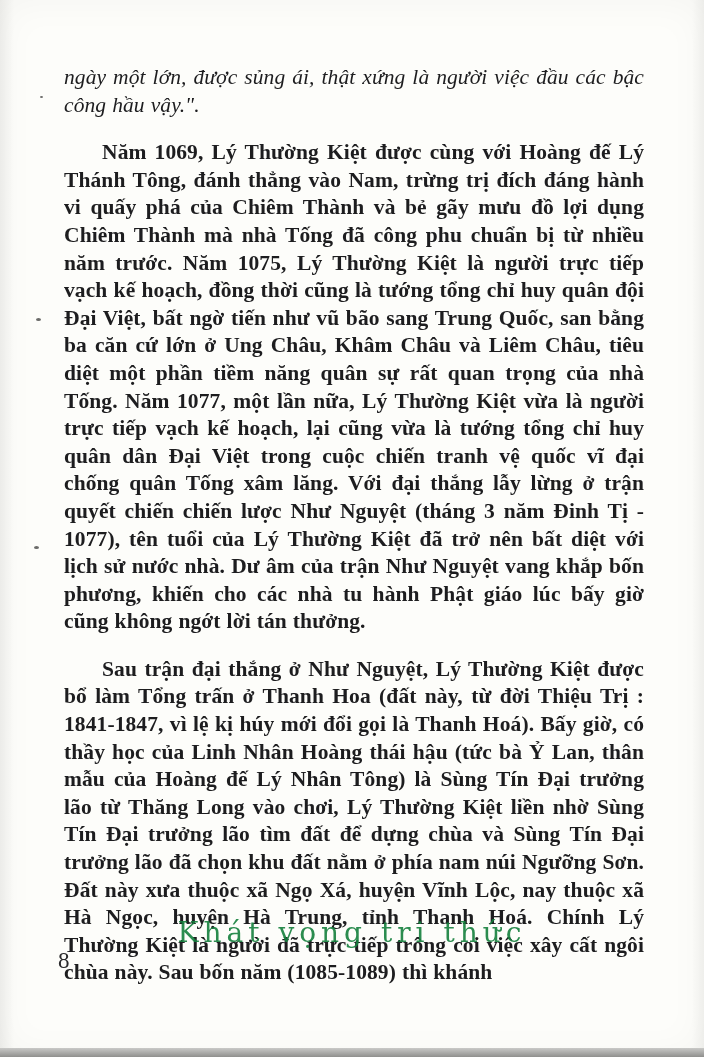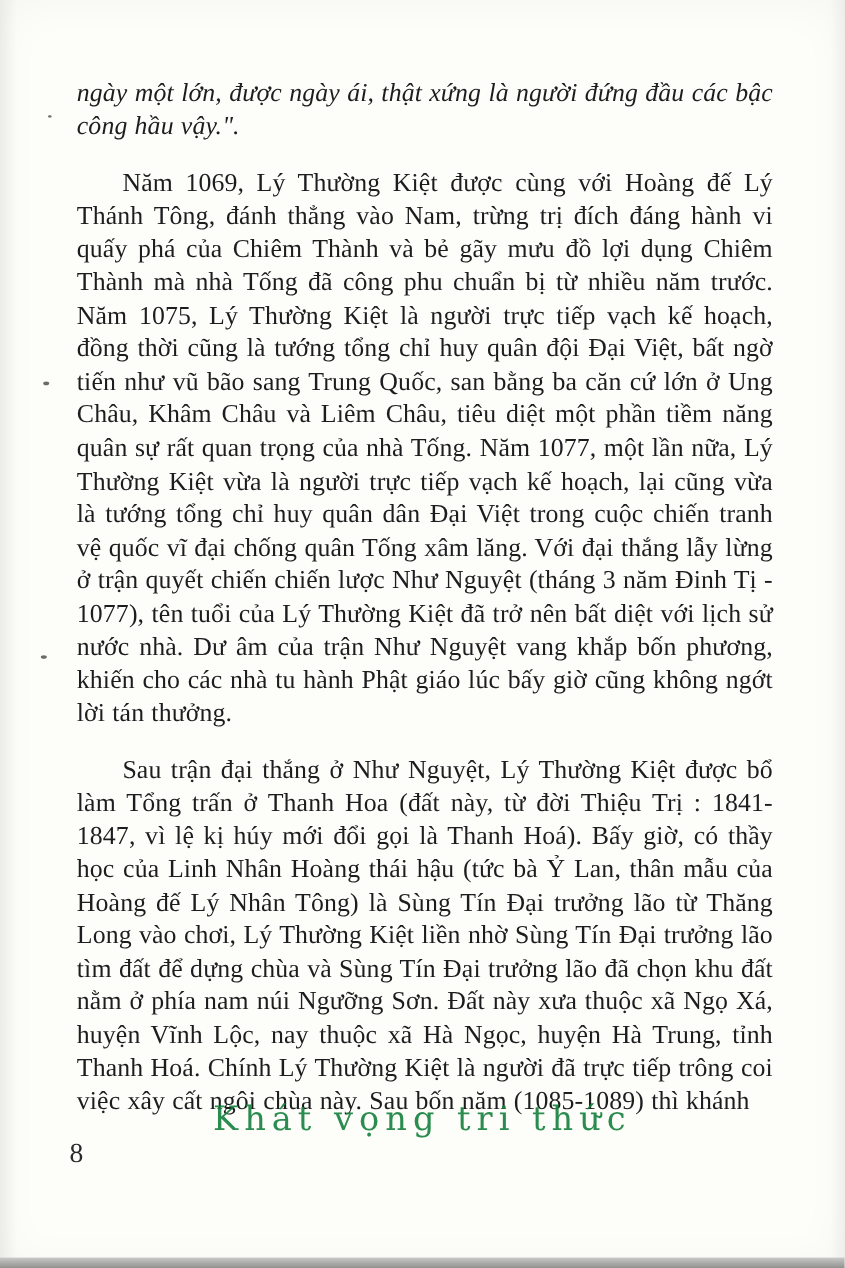--- a/index.html
+++ b/index.html
@@ -31,20 +31,21 @@
     letter-spacing: 0.1px;
     word-spacing: 0.5px;
   }
   .para.quote {
     font-style: italic;
     margin-bottom: 17px;
   }
   .para.body {
     text-indent: 38px;
     margin-top: 20px;
+    font-weight: bold;
   }
   .page-number {
     position: absolute;
     left: 58px;
     top: 948px;
     font-size: 23px;
     color: #2a2a2c;
     font-family: "Liberation Serif", serif;
   }
   .watermark {
@@ -109,21 +110,21 @@
 </style>
 </head>
 <body>
 
 <div class="page">
 
   <div class="left-edge-shade"></div>
   <div class="right-edge-shade"></div>
 
   <div class="content">
-    <p class="para quote">ngày một lớn, được ngày ái, thật xứng là người đứng đầu các bậc công hầu vậy.".</p>
+    <p class="para quote">ngày một lớn, được sủng ái, thật xứng là người việc đầu các bậc công hầu vậy.".</p>
     <p class="para body">Năm 1069, Lý Thường Kiệt được cùng với Hoàng đế Lý Thánh Tông, đánh thẳng vào Nam, trừng trị đích đáng hành vi quấy phá của Chiêm Thành và bẻ gãy mưu đồ lợi dụng Chiêm Thành mà nhà Tống đã công phu chuẩn bị từ nhiều năm trước. Năm 1075, Lý Thường Kiệt là người trực tiếp vạch kế hoạch, đồng thời cũng là tướng tổng chỉ huy quân đội Đại Việt, bất ngờ tiến như vũ bão sang Trung Quốc, san bằng ba căn cứ lớn ở Ung Châu, Khâm Châu và Liêm Châu, tiêu diệt một phần tiềm năng quân sự rất quan trọng của nhà Tống. Năm 1077, một lần nữa, Lý Thường Kiệt vừa là người trực tiếp vạch kế hoạch, lại cũng vừa là tướng tổng chỉ huy quân dân Đại Việt trong cuộc chiến tranh vệ quốc vĩ đại chống quân Tống xâm lăng. Với đại thắng lẫy lừng ở trận quyết chiến chiến lược Như Nguyệt (tháng 3 năm Đinh Tị - 1077), tên tuổi của Lý Thường Kiệt đã trở nên bất diệt với lịch sử nước nhà. Dư âm của trận Như Nguyệt vang khắp bốn phương, khiến cho các nhà tu hành Phật giáo lúc bấy giờ cũng không ngớt lời tán thưởng.</p>
     <p class="para body">Sau trận đại thắng ở Như Nguyệt, Lý Thường Kiệt được bổ làm Tổng trấn ở Thanh Hoa (đất này, từ đời Thiệu Trị : 1841-1847, vì lệ kị húy mới đổi gọi là Thanh Hoá). Bấy giờ, có thầy học của Linh Nhân Hoàng thái hậu (tức bà Ỷ Lan, thân mẫu của Hoàng đế Lý Nhân Tông) là Sùng Tín Đại trưởng lão từ Thăng Long vào chơi, Lý Thường Kiệt liền nhờ Sùng Tín Đại trưởng lão tìm đất để dựng chùa và Sùng Tín Đại trưởng lão đã chọn khu đất nằm ở phía nam núi Ngưỡng Sơn. Đất này xưa thuộc xã Ngọ Xá, huyện Vĩnh Lộc, nay thuộc xã Hà Ngọc, huyện Hà Trung, tỉnh Thanh Hoá. Chính Lý Thường Kiệt là người đã trực tiếp trông coi việc xây cất ngôi chùa này. Sau bốn năm (1085-1089) thì khánh</p>
   </div>
 
   <div class="page-number">8</div>
 
   <div class="watermark">
     <div class="wm-tagline">Khát vọng tri thức</div>
   </div>
 

